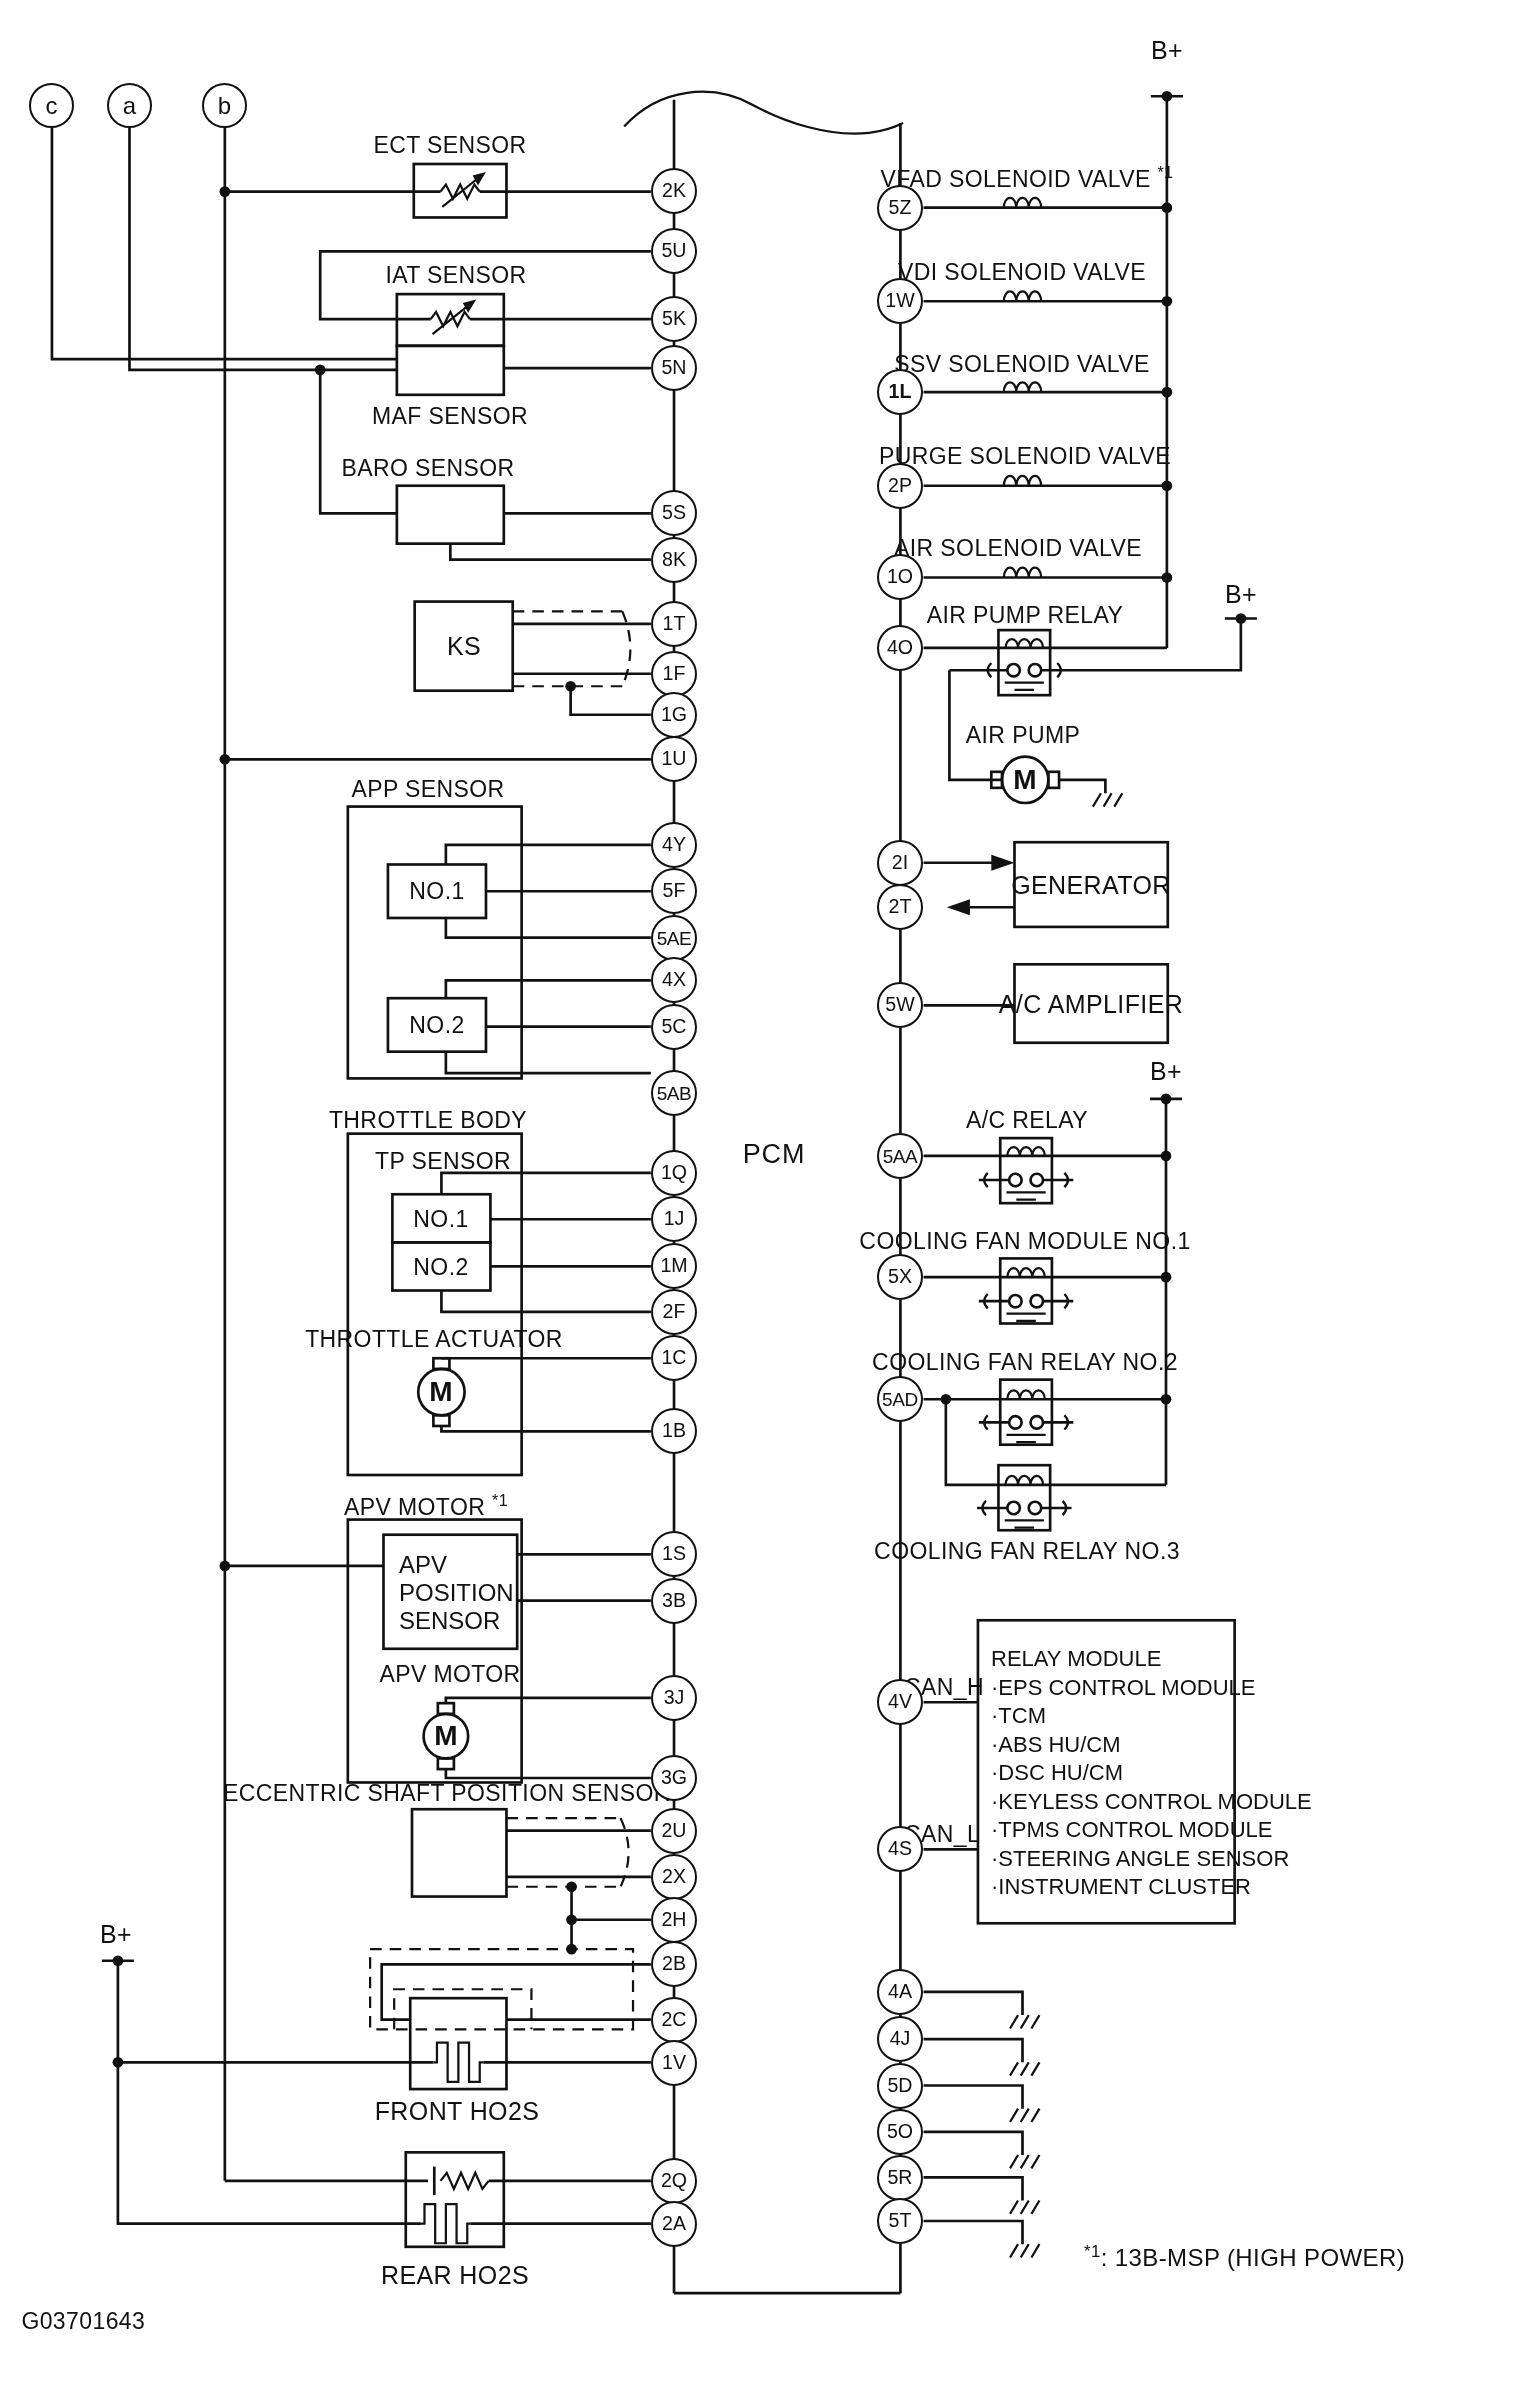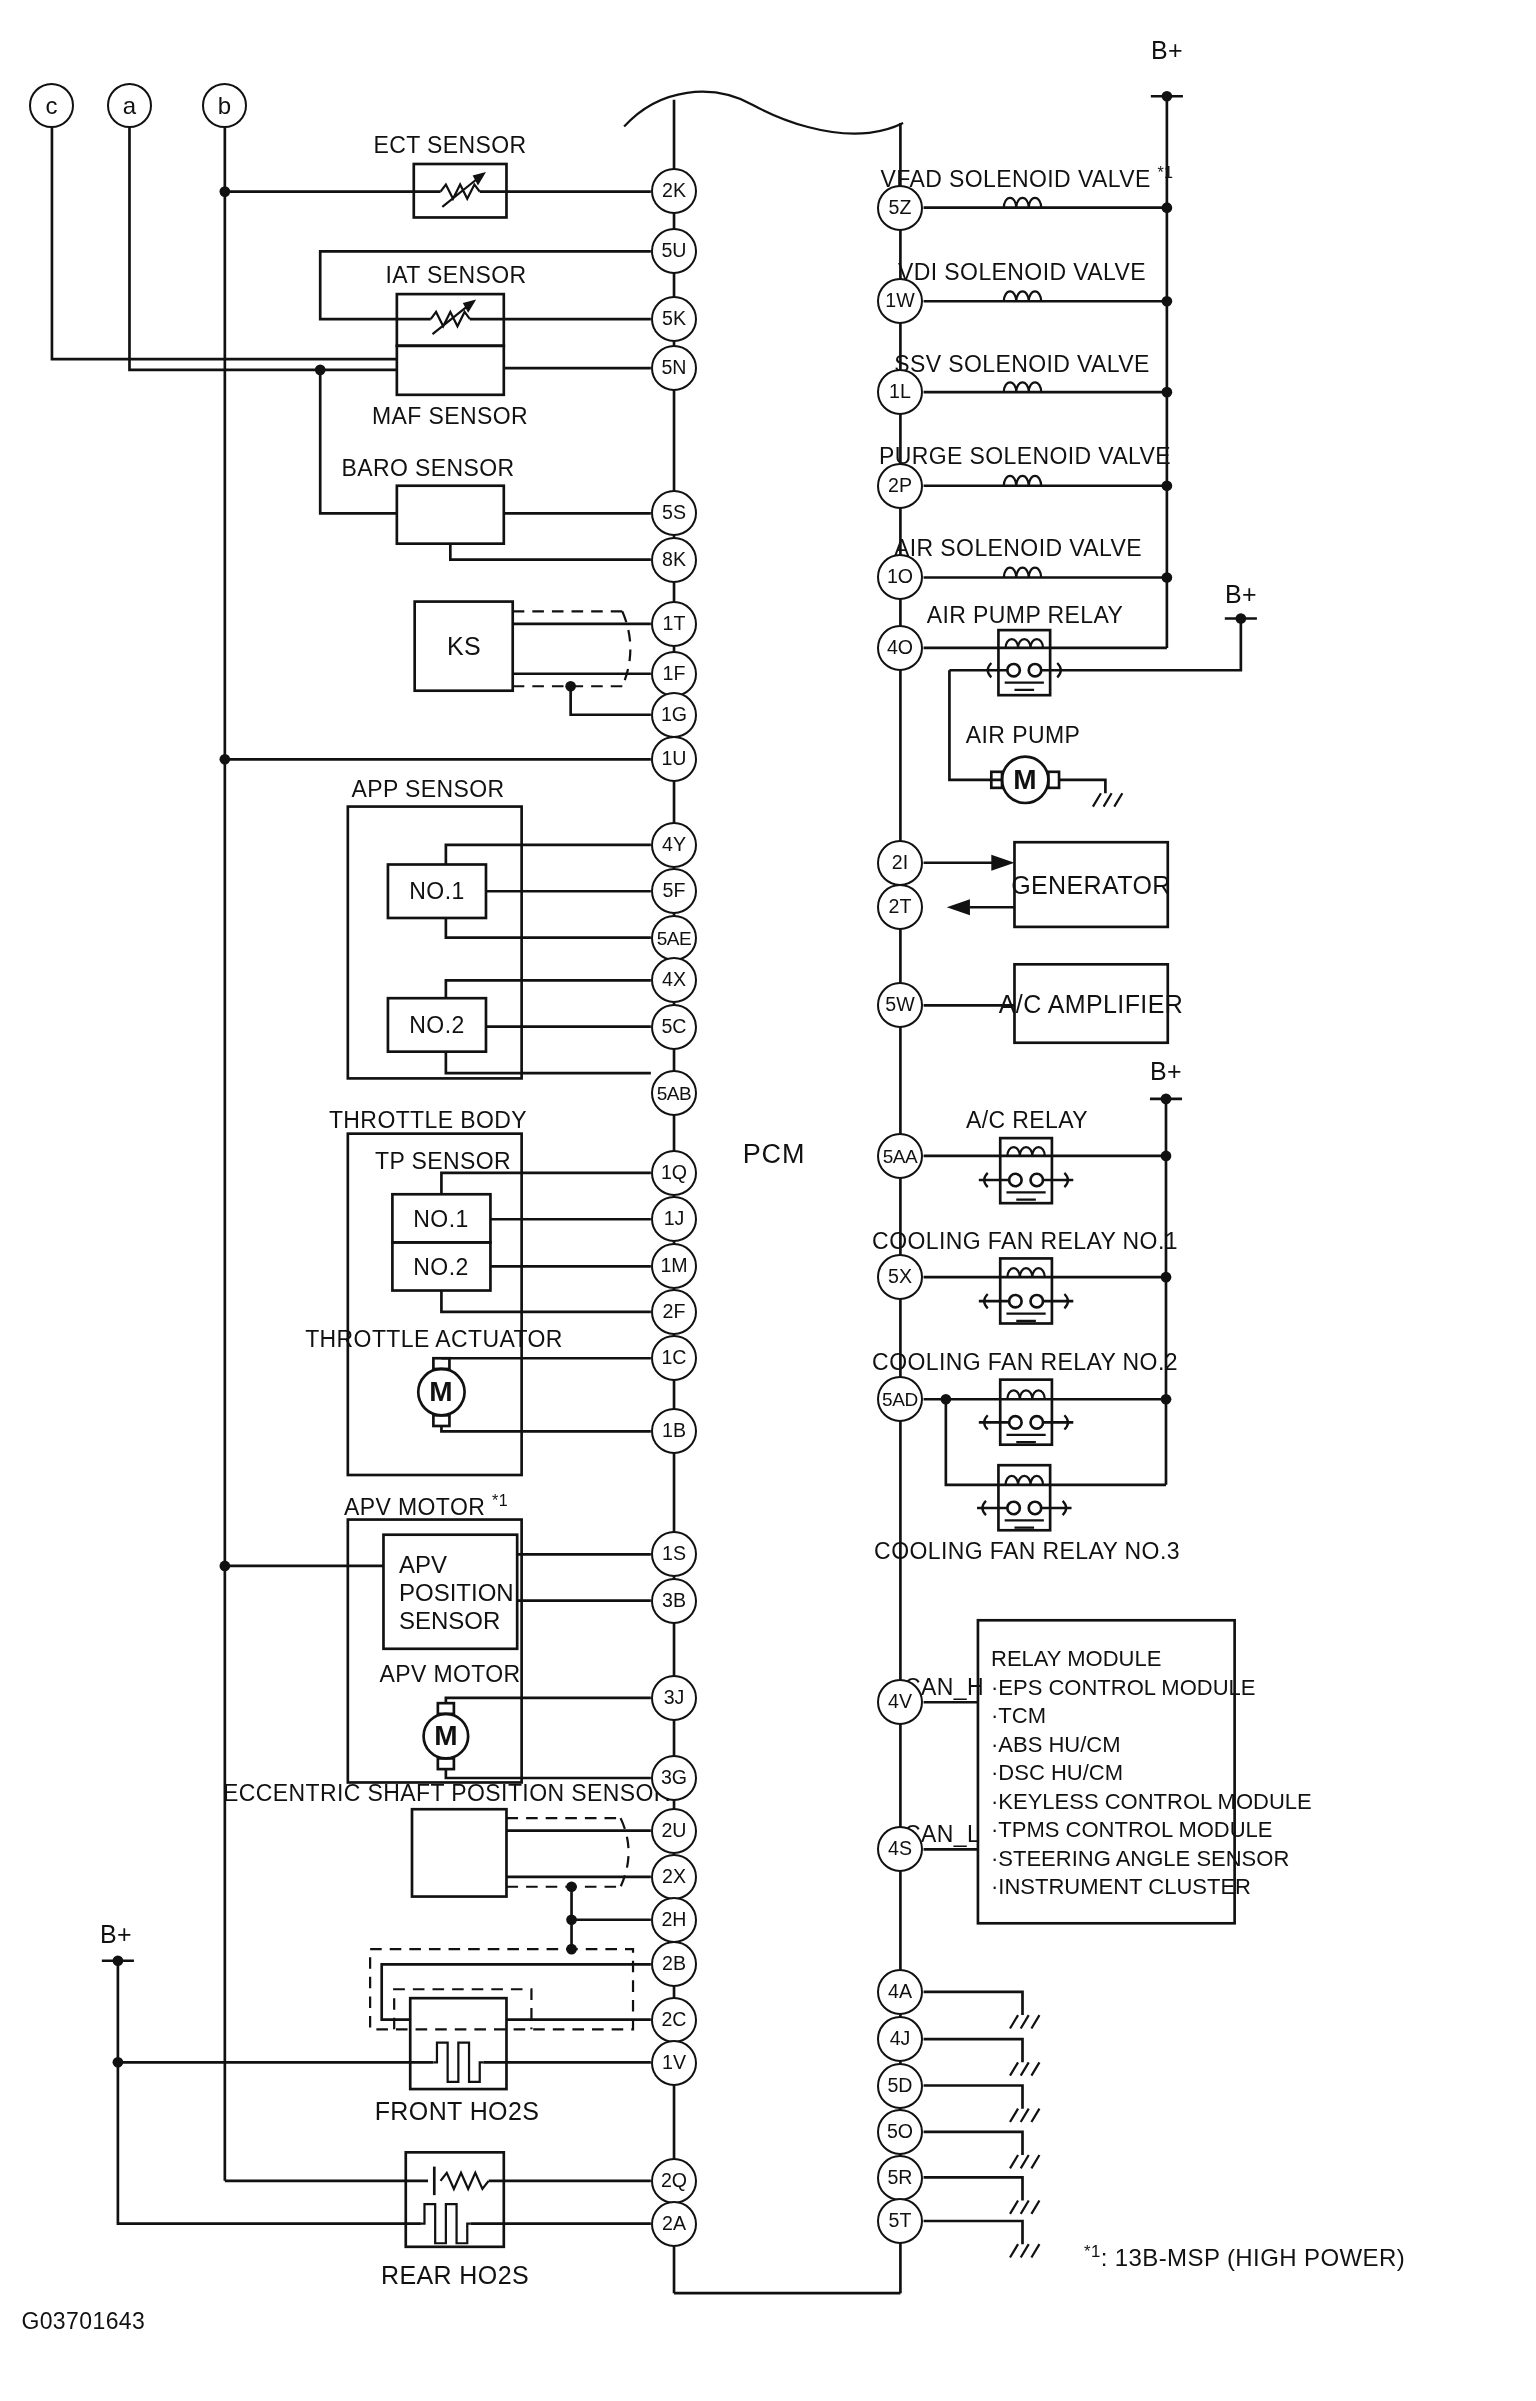--- a/index.html
+++ b/index.html
@@ -362,21 +362,21 @@
 <div class="pin" style="left:651px;top:2201px;">
       <span>2A</span>
     </div>
 
 <div class="pin" style="left:877px;top:185px;">
       <span>5Z</span>
     </div>
 <div class="pin" style="left:877px;top:278px;">
       <span>1W</span>
     </div>
-<div class="pin" style="left:877px;top:369px;">
+<div class="pin" style="left:877px;top:369px;font-weight:bold;">
       <span>1L</span>
     </div>
 <div class="pin" style="left:877px;top:463px;">
       <span>2P</span>
     </div>
 <div class="pin" style="left:877px;top:554px;">
       <span>1O</span>
     </div>
 <div class="pin" style="left:877px;top:625px;">
       <span>4O</span>
@@ -454,21 +454,21 @@
 <div class="lbl" style="left:1022px;top:272px;">VDI SOLENOID VALVE</div>
 <div class="lbl" style="left:1022px;top:364px;">SSV SOLENOID VALVE</div>
 <div class="lbl" style="left: 1025px;top:456px;">PURGE SOLENOID VALVE</div>
 <div class="lbl" style="left:1018px;top:548px;">AIR SOLENOID VALVE</div>
 <div class="lbl" style="left:1025px;top:615px;">AIR PUMP RELAY</div>
 <div class="lbl" style="left:1023px;top:735px;">AIR PUMP</div>
 <div class="mlabel" style="left:1025px;top:780px;">M</div>
 <div class="lbl lbl-lg" style="left:1091px;top:885px;">GENERATOR</div>
 <div class="lbl lbl-lg" style="left:1091px;top:1004px;">A/C AMPLIFIER</div>
 <div class="lbl" style="left:1027px;top:1120px;">A/C RELAY</div>
-<div class="lbl" style="left:1025px;top:1241px;">COOLING FAN RELAY NO.1</div>
+<div class="lbl" style="left:1025px;top:1241px;">COOLING FAN MODULE NO.1</div>
 <div class="lbl" style="left:1025px;top:1362px;">COOLING FAN RELAY NO.2</div>
 <div class="lbl" style="left:1027px;top:1551px;">COOLING FAN RELAY NO.3</div>
 <div class="lbl-left" style="left:904px;top:1687px;">CAN_H</div>
 <div class="lbl-left" style="left:904px;top:1834px;">CAN_L</div>
 
 <div class="modlist" style="left:991px;top:1645px;">
   <div>RELAY MODULE</div>
   <div>·EPS CONTROL MODULE</div>
   <div>·TCM</div>
   <div>·ABS HU/CM</div>

